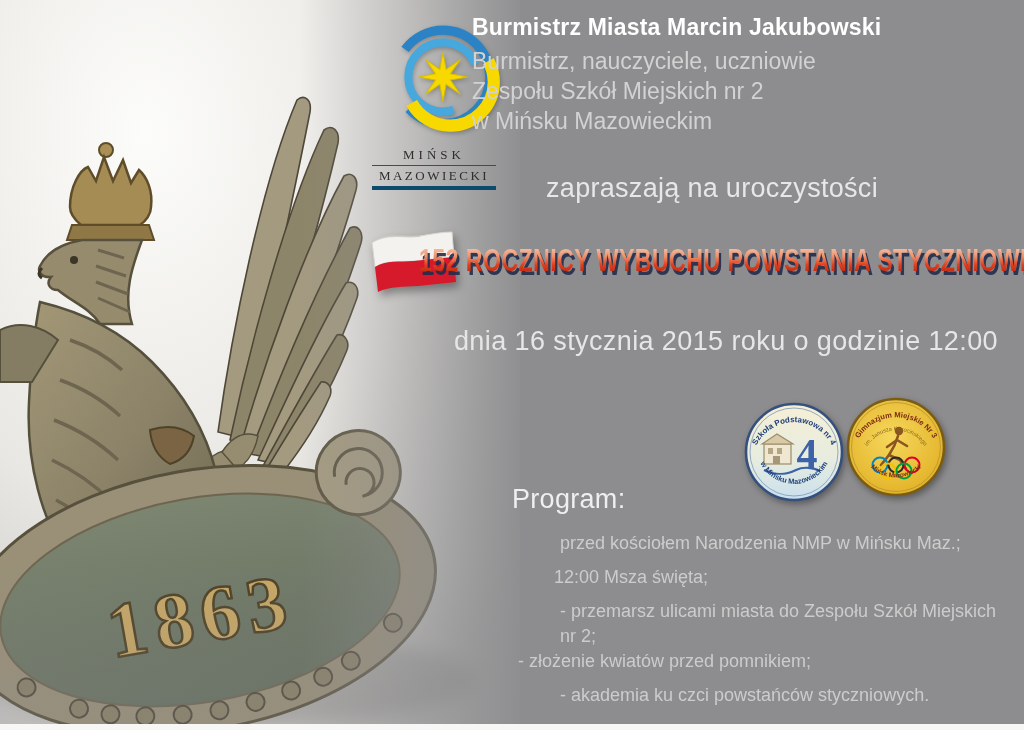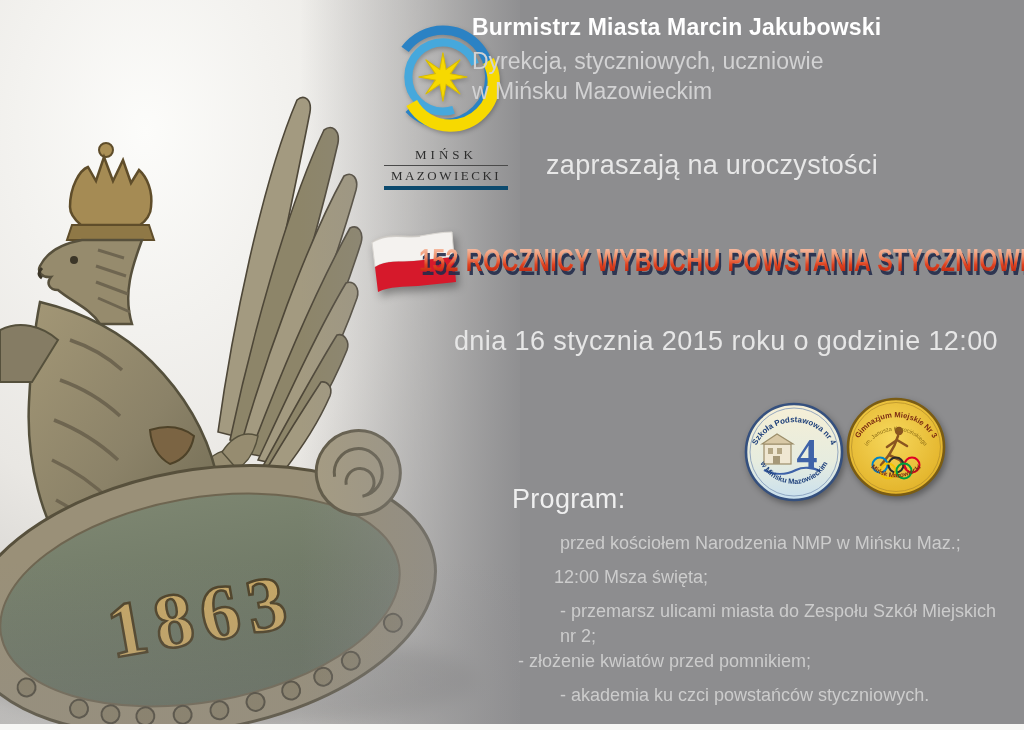--- a/index.html
+++ b/index.html
@@ -18,25 +18,25 @@
   .photo-fade-bottom{
     position:absolute;left:0;top:560px;width:540px;height:170px;
     background:linear-gradient(180deg,rgba(141,141,143,0) 0%,rgba(141,141,143,.25) 80%);
     pointer-events:none;
   }
   .bottom-strip{position:absolute;left:0;bottom:0;width:1024px;height:6px;background:#f7f7f5;}
   
   .header{position:absolute;left:472px;top:14px;width:412px;text-align:left;}
   .header .l1{font-size:23px;font-weight:700;color:#ffffff;letter-spacing:.2px;margin-bottom:5px;}
   .header .l{font-size:23px;font-weight:400;color:#d2d2d3;line-height:30px;}
-  .invite{position:absolute;left:498px;top:150px;width:428px;text-align:center;
+  .invite{position:absolute;left:498px;top:173px;width:428px;text-align:center;
     font-size:27px;color:#e7e7e7;font-weight:400;letter-spacing:.3px;}
   
   .city-logo{position:absolute;left:386px;top:22px;filter:drop-shadow(1px 2px 2px rgba(0,0,0,.25));}
-  .city-caption{position:absolute;left:384px;top:147px;width:124px;text-align:center;
+  .city-caption{position:absolute;left:372px;top:147px;width:124px;text-align:center;
     font-family:"Liberation Serif","DejaVu Serif",serif;color:#2e2e2e;}
   .city-caption .w1{font-size:13px;letter-spacing:4px;padding-bottom:2px;border-bottom:1px solid #4a4a4a;}
   .city-caption .w2{font-size:13px;letter-spacing:2.5px;padding-top:2px;border-bottom:4px solid #0c4a6e;padding-bottom:2px;}
   
   .flag{position:absolute;left:368px;top:226px;filter:drop-shadow(3px 5px 4px rgba(0,0,0,.35));}
   .title-banner{position:absolute;left:419px;top:243px;}
   .title-scale{display:inline-block;transform:scaleX(.75);transform-origin:left center;
     white-space:nowrap;position:relative;font-weight:700;font-size:31px;letter-spacing:.5px;}
   .title-shadow{position:absolute;left:3px;top:4px;color:#232c4b;opacity:.9;}
   .title-fill{position:relative;
@@ -154,21 +154,22 @@
     <circle cx="63" cy="59" r="43" fill="none" stroke="#f7d900" stroke-width="12" pathLength="100" stroke-dasharray="50 50" stroke-dashoffset="8"></circle>
     <polygon transform="translate(56,54)" fill="#f7d900" stroke="#d8bc00" stroke-width="1" points="0,-24 3.1,-7.4 17,-17 7.4,-3.1 24,0 7.4,3.1 17,17 3.1,7.4 0,24 -3.1,7.4 -17,17 -7.4,3.1 -24,0 -7.4,-3.1 -17,-17 -3.1,-7.4"></polygon>
   </svg>
   <div class="city-caption">
     <div class="w1">MIŃSK</div>
     <div class="w2">MAZOWIECKI</div>
   </div>
 
   <div class="header">
     <div class="l1">Burmistrz Miasta Marcin Jakubowski</div>
-    <div class="l">Dyrekcja, styczniowych, uczniowie</div>
+    <div class="l">Burmistrz, nauczyciele, uczniowie</div>
+    <div class="l">Zespołu Szkół Miejskich nr 2</div>
     <div class="l">w Mińsku Mazowieckim</div>
   </div>
   <div class="invite">zapraszają na uroczystości</div>
 
   <svg class="flag" width="92" height="72" viewBox="0 0 92 72" xmlns="http://www.w3.org/2000/svg">
     <path d="M4,16 C20,6 36,12 52,10 C64,8 74,6 84,6 L86,31 C72,32 58,34 46,35 C32,36 18,34 7,41 Z" fill="#f4f2ef" stroke="#d8d5d0" stroke-width="1"></path>
     <path d="M7,41 C18,34 32,36 46,35 C58,34 72,32 86,31 L88,56 C76,57 62,59 50,60 C36,61 22,60 10,66 Z" fill="#d6192b"></path>
     <path d="M4,16 C20,6 36,12 52,10" fill="none" stroke="#c4c1bc" stroke-width="2" opacity=".6"></path>
   </svg>
   <div class="title-banner">

